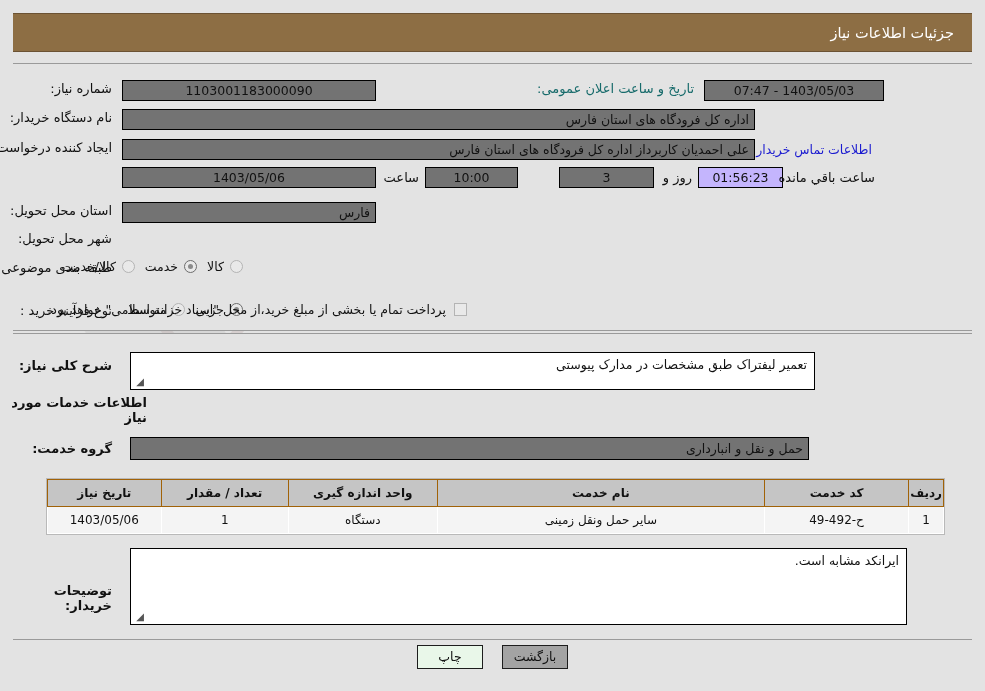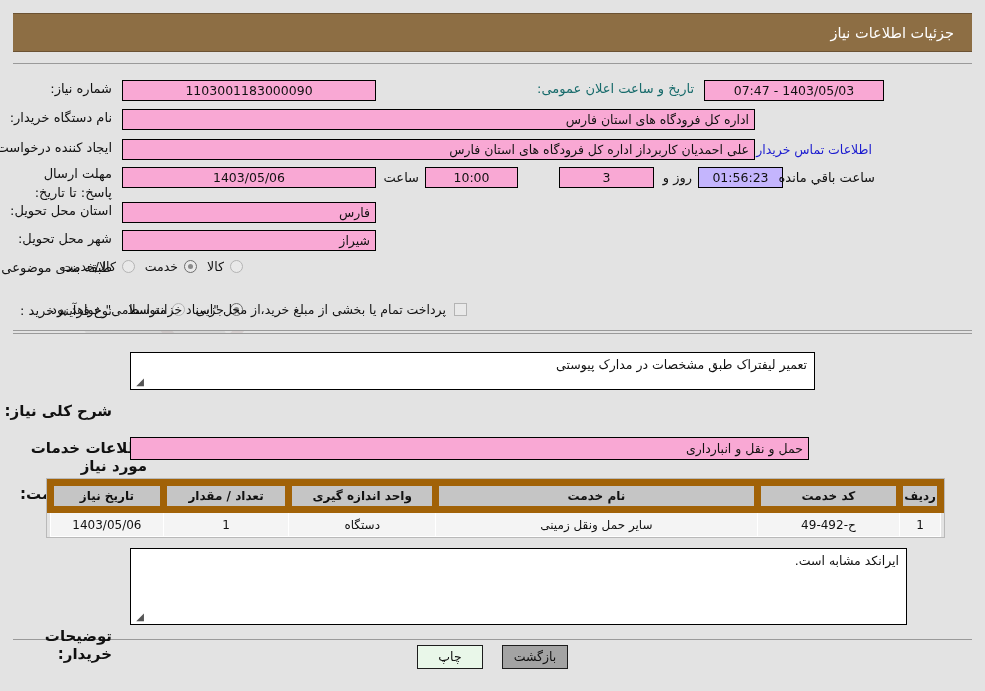--- a/index.html
+++ b/index.html
@@ -67,21 +67,21 @@
     z-index: 4;
   }
   .lbl {
     font-size: 13px;
     color: #111;
     text-align: right;
   }
   .lbl-teal { color: #176b6b; }
 
   .fld {
-    background: #f9a8d4;
+    background: #737373;
     border: 1px solid #000000;
     height: 21px;
     line-height: 19px;
     font-size: 12.5px;
     color: #111;
     padding: 0 5px;
     text-align: center;
     overflow: hidden;
   }
   .fld.rightish { text-align: right; }
@@ -140,45 +140,44 @@
     width: 10px; height: 10px;
     z-index: 5;
     color: #555;
     font-size: 10px;
     line-height: 10px;
   }
 
   
   .sect {
     position: absolute;
-    font-size: 15px;
+    font-size: 13px;
     font-weight: bold;
     color: #111;
     z-index: 4;
-    margin-top: 44px;
   }
 
   
   .tblwrap {
     position: absolute;
     left: 46px; top: 478px;
     width: 899px;
     z-index: 4;
     border: 1px solid #b9b9b9;
   }
   table.data {
     width: 100%;
     border-collapse: collapse;
     font-size: 12px;
   }
   table.data th {
     background: #c5c5c5;
     color: #111;
     font-weight: bold;
-    border: 7px solid #a16207;
+    border: 1px solid #a16207;
     height: 27px;
     font-size: 12px;
   }
   table.data td {
     background: #f4f4f4;
     color: #111;
     border: 1px solid #ffffff;
     height: 27px;
     text-align: center;
     font-size: 12px;
@@ -253,40 +252,36 @@
     <span class="lbl">نام دستگاه خریدار:</span>
   </div>
   <div class="fld rightish" style="position:absolute; top:109px; right:230px; width:633px; z-index:4;">اداره کل فرودگاه های استان فارس</div>
 
   <div class="row" style="top:140px; right:873px;">
     <span class="lbl">ایجاد کننده درخواست:</span>
   </div>
   <div class="fld rightish" style="position:absolute; top:139px; right:230px; width:633px; z-index:4;">علی  احمدیان کاربرداز اداره کل فرودگاه های استان فارس</div>
   <a class="link" style="position:absolute; top:142px; right:113px; z-index:4;padding-left:28px;">اطلاعات تماس خریدار</a>
 
-  <div class="row" style="top:163px; right:873px; display:block; width:100px; text-align:right; white-space:normal;">
-    <span class="lbl" style="line-height:17px;">مهلت ارسال پاسخ: تا تاریخ:</span>
-  </div>
   <div class="fld" style="position:absolute; top:167px; right:609px; width:254px; z-index:4;">1403/05/06</div>
   <span class="lbl" style="position:absolute; top:170px; right:566px; z-index:4;">ساعت</span>
   <div class="fld" style="position:absolute; top:167px; right:467px; width:93px; z-index:4;">10:00</div>
   <div class="fld" style="position:absolute; top:167px; right:331px; width:95px; z-index:4;">3</div>
   <span class="lbl" style="position:absolute; top:170px; right:293px; z-index:4;">روز و</span>
   <div class="fld cream" style="position:absolute; top:167px; right:202px; width:85px; z-index:4;">01:56:23</div>
   <span class="lbl" style="position:absolute; top:170px; right:110px; z-index:4;">ساعت باقي مانده</span>
 
   <div class="row" style="top:203px; right:873px;">
     <span class="lbl">استان محل تحویل:</span>
   </div>
   <div class="fld rightish" style="position:absolute; top:202px; right:609px; width:254px; z-index:4;">فارس</div>
 
   <div class="row" style="top:231px; right:873px;">
     <span class="lbl">شهر محل تحویل:</span>
   </div>
-  <div class="fld rightish" style="position:absolute; top:230px; right:609px; width:254px; z-index:4;">شیراز</div>
 
   <div class="row" style="top:260px; right:873px;">
     <span class="lbl">طبقه بندی موضوعی:</span>
   </div>
   <div class="row" style="top:259px; right:742px;">
     <span class="radio"></span>
     <span class="optlbl">کالا</span>
     <span class="radio on"></span>
     <span class="optlbl">خدمت</span>
     <span class="radio"></span>

